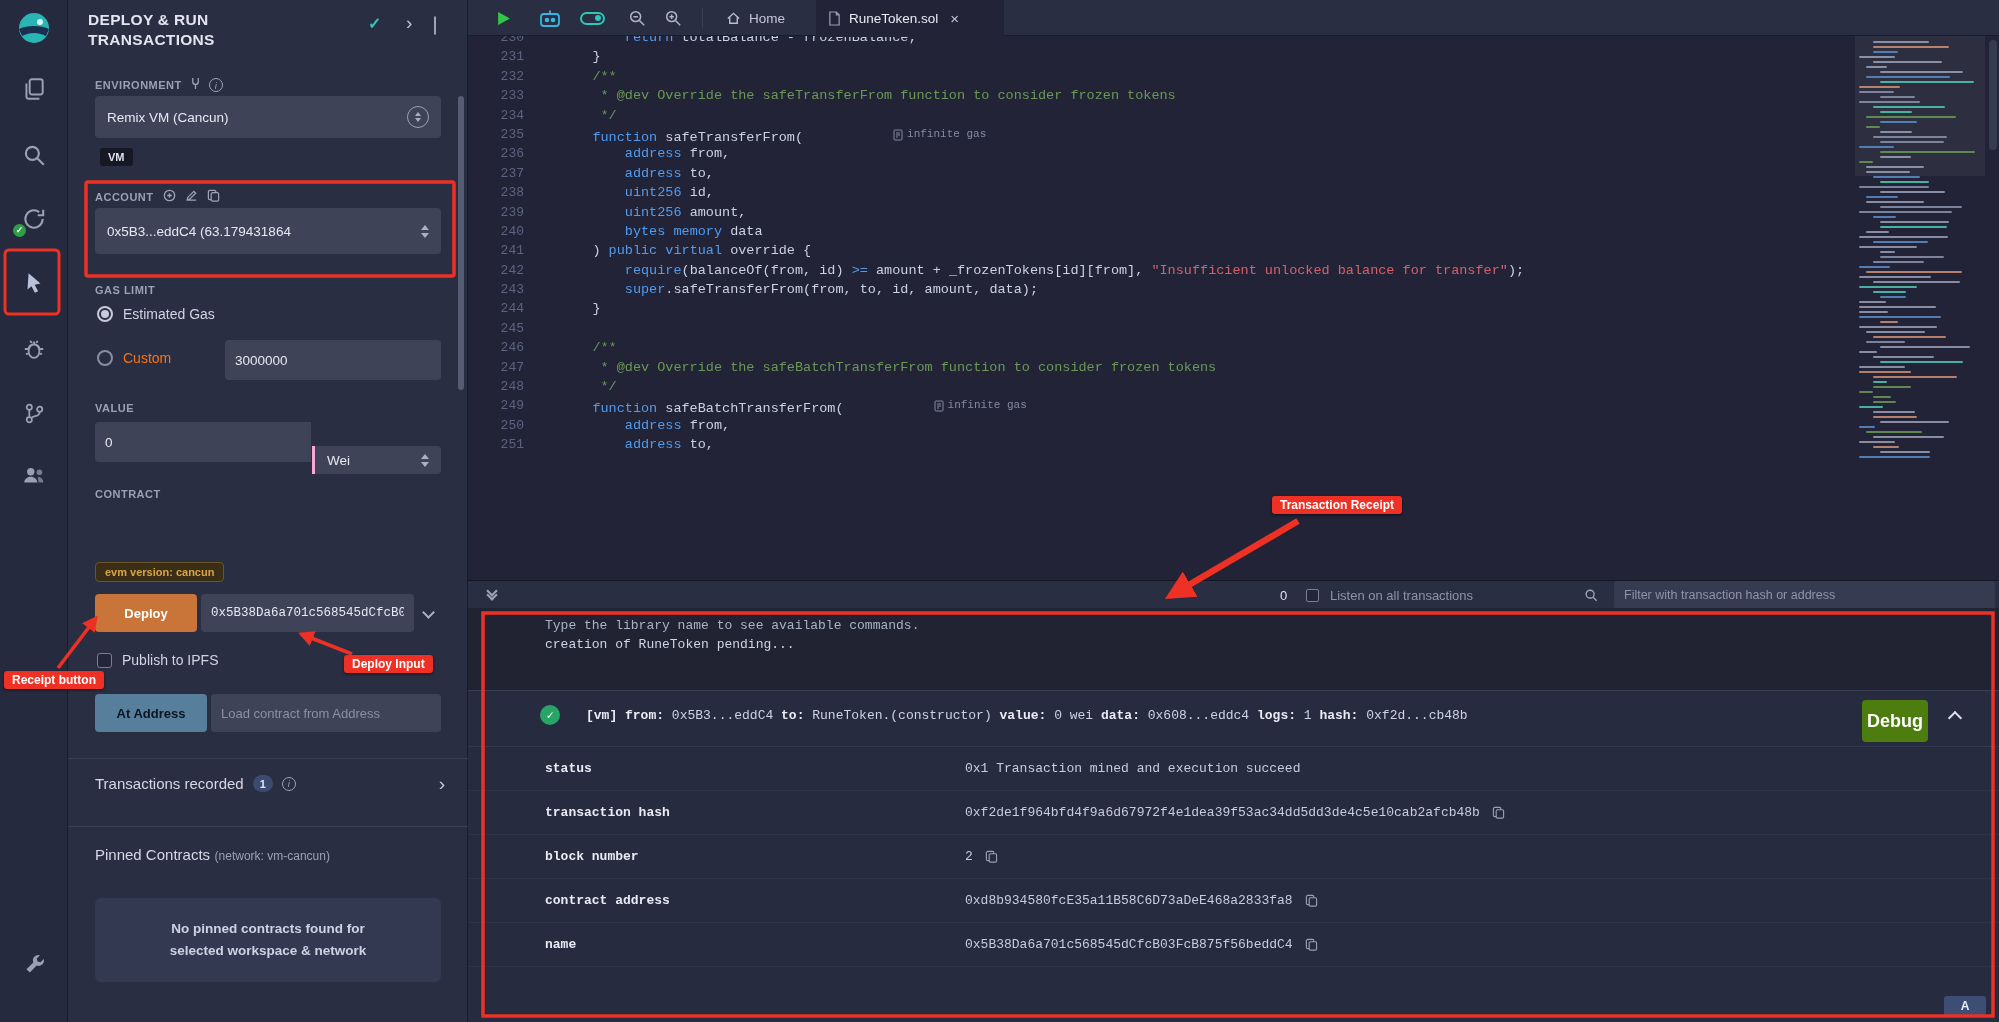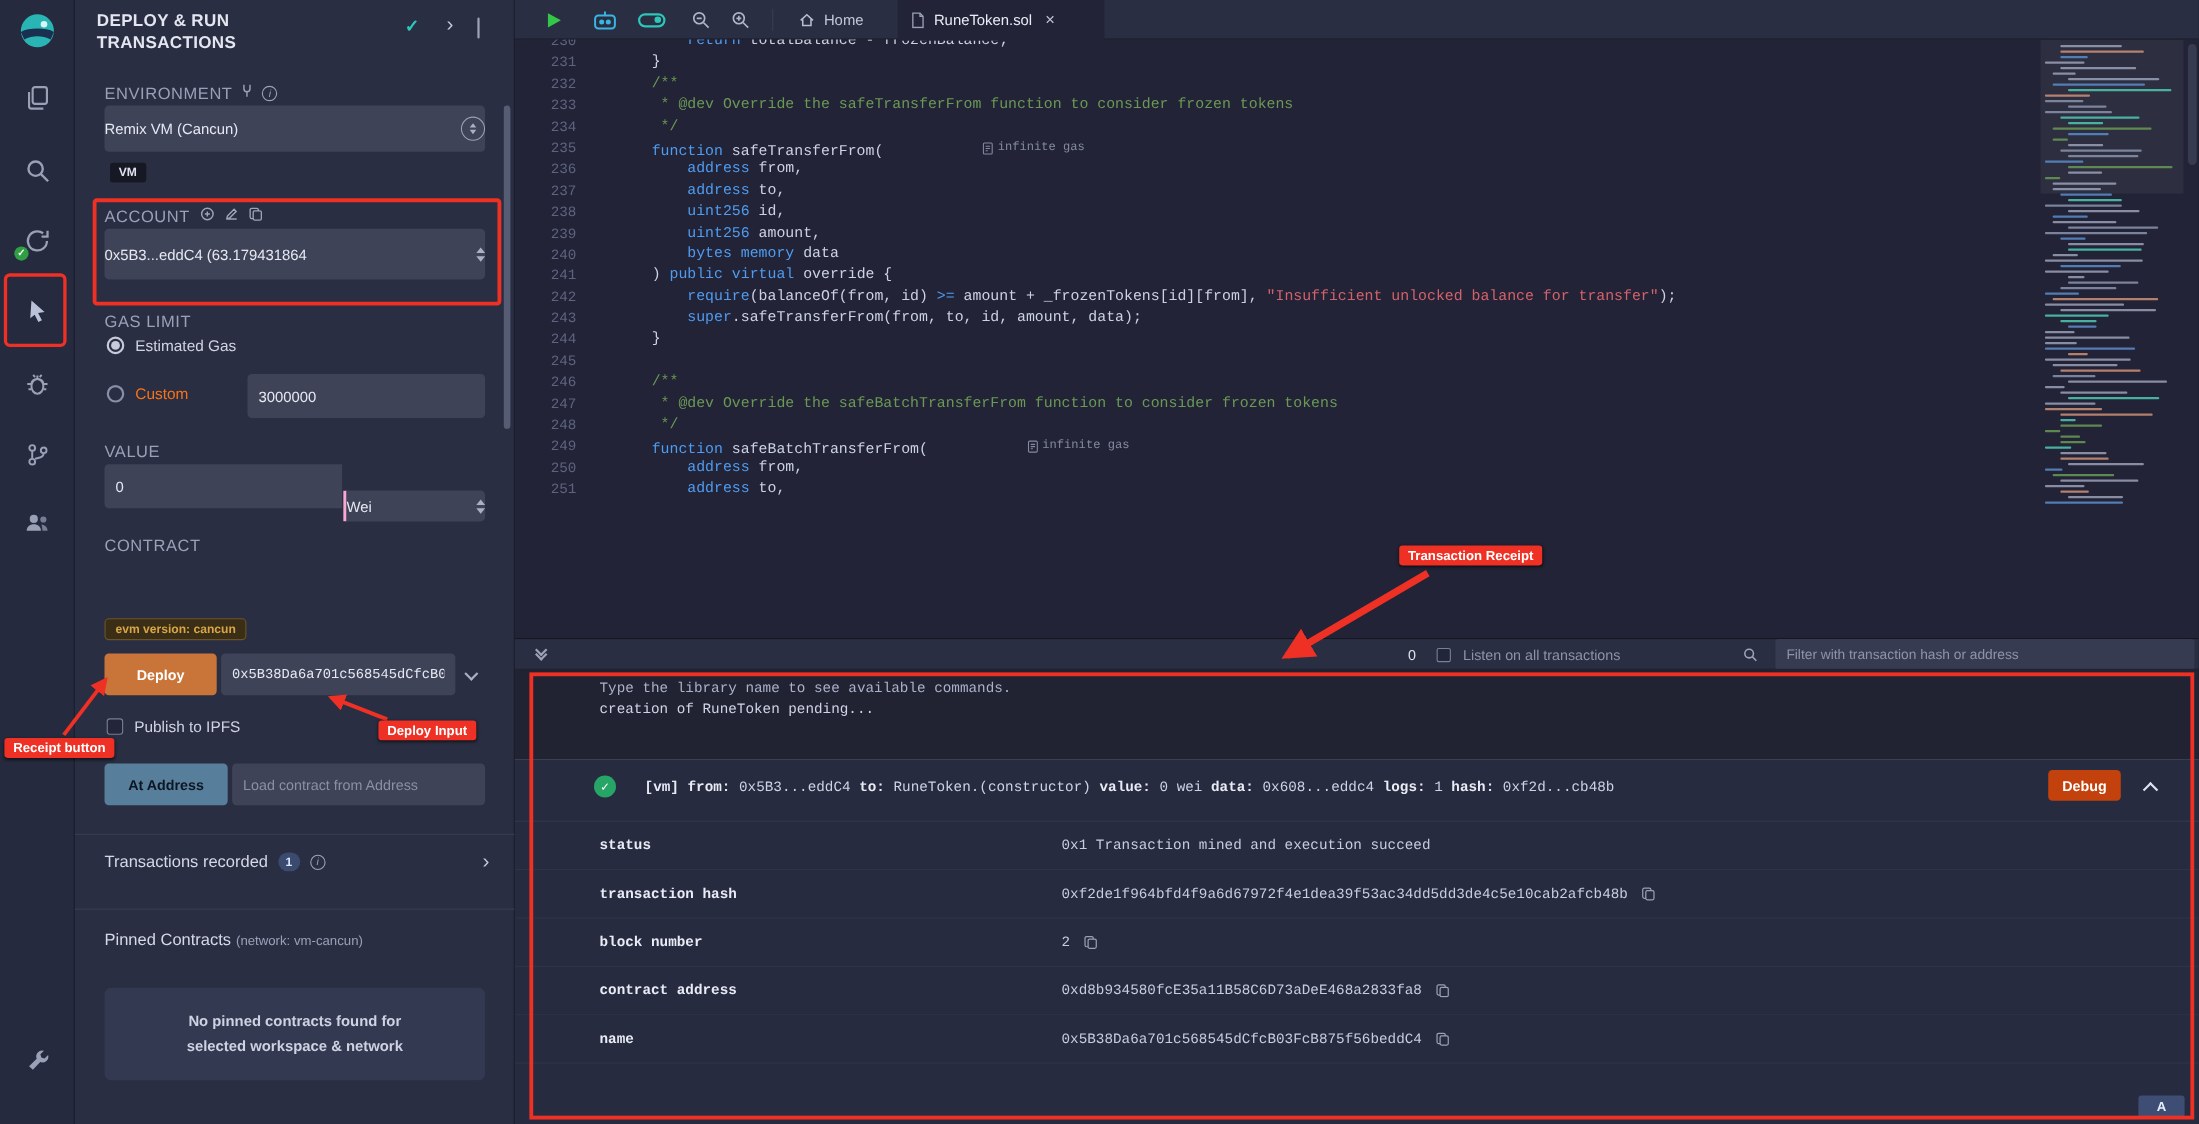--- a/index.html
+++ b/index.html
@@ -12,22 +12,22 @@
   
   #iconbar{position:absolute;left:0;top:0;width:68px;height:1022px;background:#262a3e;border-right:1px solid #191b27}
   .ibar-icon{position:absolute;left:17px;width:34px;height:34px;display:flex;align-items:center;justify-content:center}
   .ibar-badge{position:absolute;left:13px;top:224px;width:13px;height:13px;border-radius:50%;background:#2f9e44;
               color:#fff;font-size:9px;font-weight:bold;display:flex;align-items:center;justify-content:center;line-height:1}
 
   
   #panel{position:absolute;left:68px;top:0;width:400px;height:1022px;background:#2a2e42;border-right:1px solid #191b27}
   .p-title{position:absolute;left:20px;top:10px;width:240px;font-size:15.5px;font-weight:700;letter-spacing:.3px;
            color:#e3e5f0;line-height:1.3;text-transform:uppercase}
-  .plabel{font-size:15px;font-weight:400;color:#9ba0b8;letter-spacing:.5px}
-  .sel{background:#3e4357;border-radius:4px;display:flex;align-items:center;padding:0 0;color:#e6e8f2;font-size:13.5px}
+  .plabel{font-size:11px;font-weight:700;color:#9ba0b8;letter-spacing:.5px}
+  .sel{background:#3e4357;border-radius:4px;display:flex;align-items:center;padding:0 12px;color:#e6e8f2;font-size:13.5px}
   .sel .sel-text{flex:1;white-space:nowrap;overflow:hidden}
   .stepper{display:flex;flex-direction:column;align-items:center;gap:3px;margin-left:8px}
   .tri-up{width:0;height:0;border-left:4px solid transparent;border-right:4px solid transparent;border-bottom:5px solid #aab0c5}
   .tri-dn{width:0;height:0;border-left:4px solid transparent;border-right:4px solid transparent;border-top:5px solid #aab0c5}
   .circ-step{width:22px;height:22px;border:1.5px solid #9aa0b6;border-radius:50%;display:flex;flex-direction:column;
              align-items:center;justify-content:center;gap:2px;margin-left:8px}
   .circ-step .tri-up{border-bottom-width:4px;border-left-width:3px;border-right-width:3px}
   .circ-step .tri-dn{border-top-width:4px;border-left-width:3px;border-right-width:3px}
   .badge-dark{display:inline-block;background:#161824;color:#dfe2ee;font-size:11px;font-weight:700;
               padding:3px 8px;border-radius:3px}
@@ -100,22 +100,22 @@
             font-family:"Liberation Mono","DejaVu Sans Mono",monospace;font-size:13px}
   .tlog{position:absolute;left:77px;color:#cfd4e6;white-space:pre}
   .tlog.dim{color:#aab1c9}
   #receipt{position:absolute;left:0;top:82px;width:1531px;height:332px;background:#272b3f;border-top:1px solid #3a3e52}
   .r-head{position:absolute;left:0;top:0;width:1531px;height:56px;border-bottom:1px solid #343950}
   .ok-circle{position:absolute;left:72px;top:14px;width:20px;height:20px;border-radius:50%;background:#27a567;
              color:#fff;font-size:12px;font-weight:700;display:flex;align-items:center;justify-content:center}
   .ok-circle::after{content:"\2713"}
   #receipt-summary{position:absolute;left:118px;top:17px;width:1250px;white-space:nowrap;overflow:hidden}
   .seg-b{font-weight:700;color:#e9ebf5}.seg-p{color:#cdd2e4}
-  .btn-debug{position:absolute;left:1394px;top:9px;width:66px;height:28px;background:#c2410c;color:#fff;
-             border-radius:4px;font-size:13px;font-weight:700;display:flex;align-items:center;justify-content:center;
+  .btn-debug{position:absolute;left:1394px;top:9px;width:66px;height:42px;background:#4d7c0f;color:#fff;
+             border-radius:4px;font-size:18px;font-weight:700;display:flex;align-items:center;justify-content:center;
              font-family:"Liberation Sans",sans-serif}
   .chev-up{position:absolute;left:1482px;top:22px;width:10px;height:10px;border-left:2px solid #dfe2ee;
            border-top:2px solid #dfe2ee;transform:rotate(45deg)}
   #receipt-rows{position:absolute;left:0;top:56px;width:1531px}
   .rrow{display:flex;align-items:center;height:44px;padding-left:77px;border-bottom:1px solid rgba(255,255,255,.04)}
   .rk{width:420px;font-weight:700;color:#e9ebf5}
   .rv{color:#c7cce0;white-space:nowrap}
   .copy-ic{display:inline-flex;margin-left:12px;vertical-align:middle}
 
   

